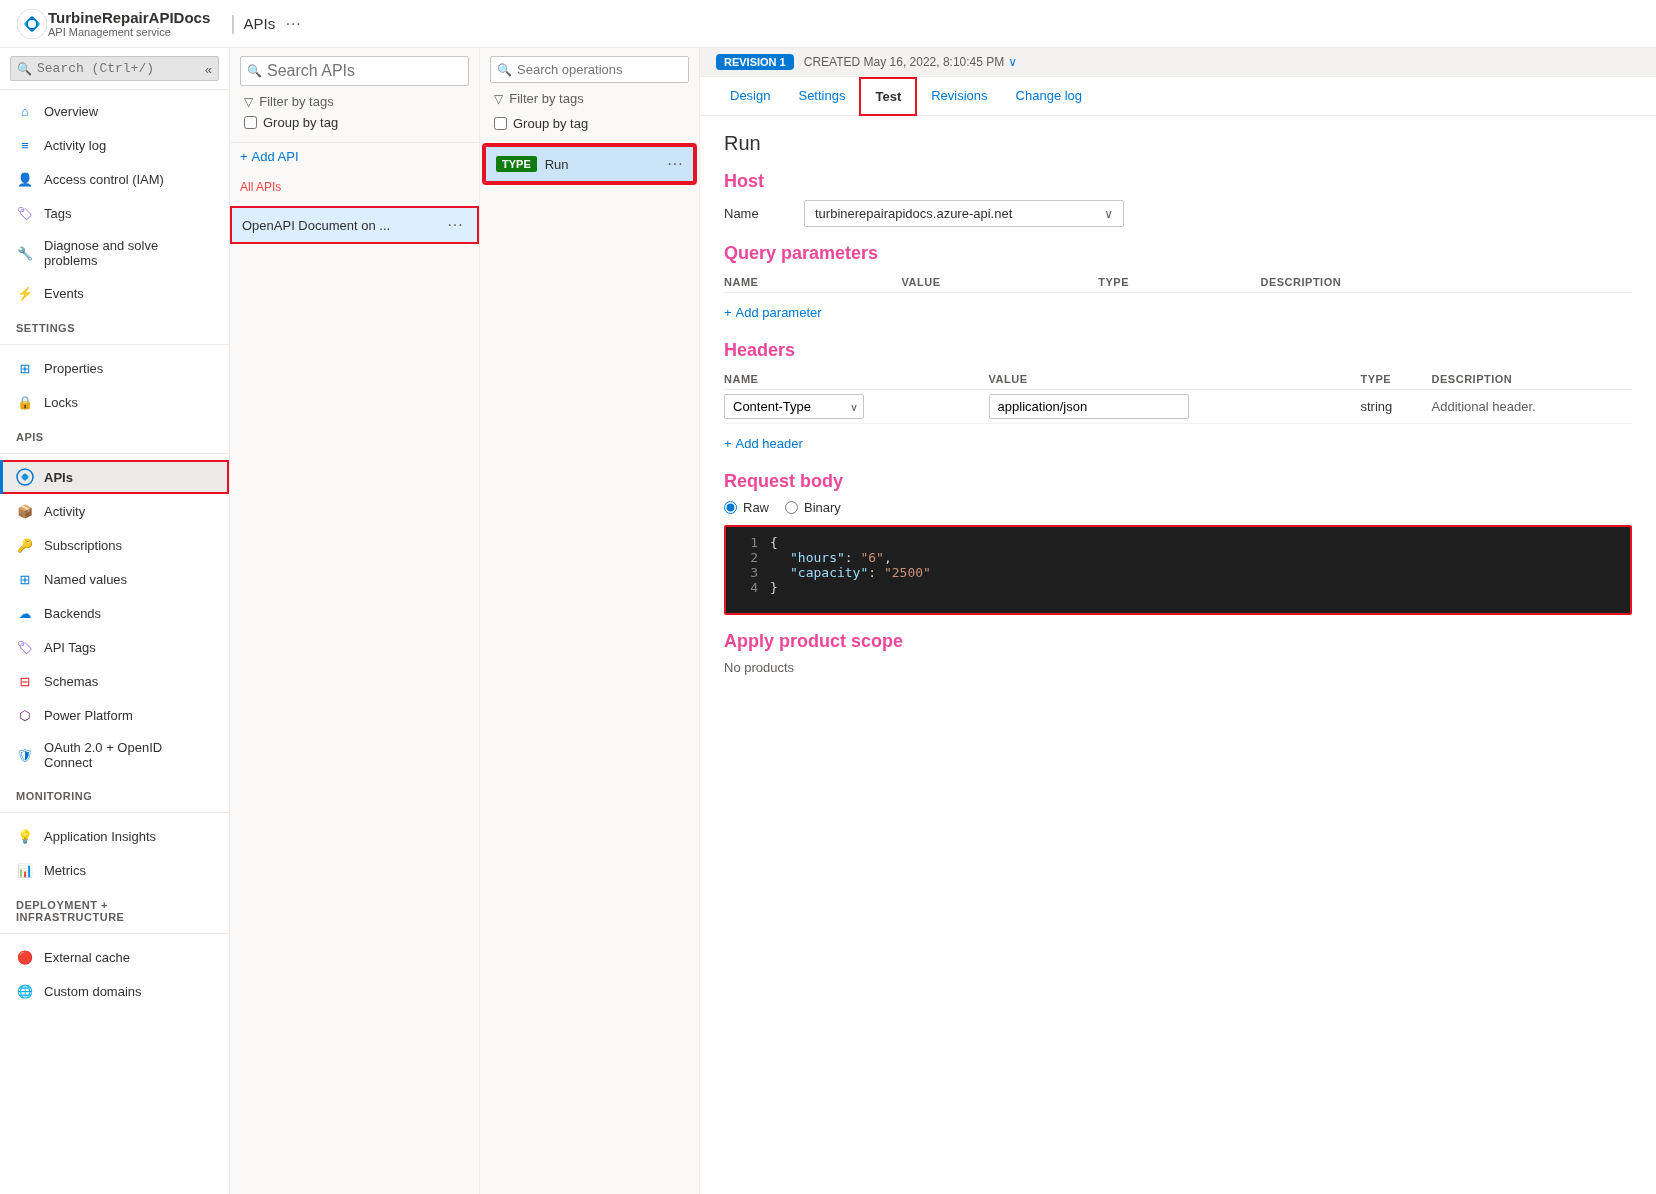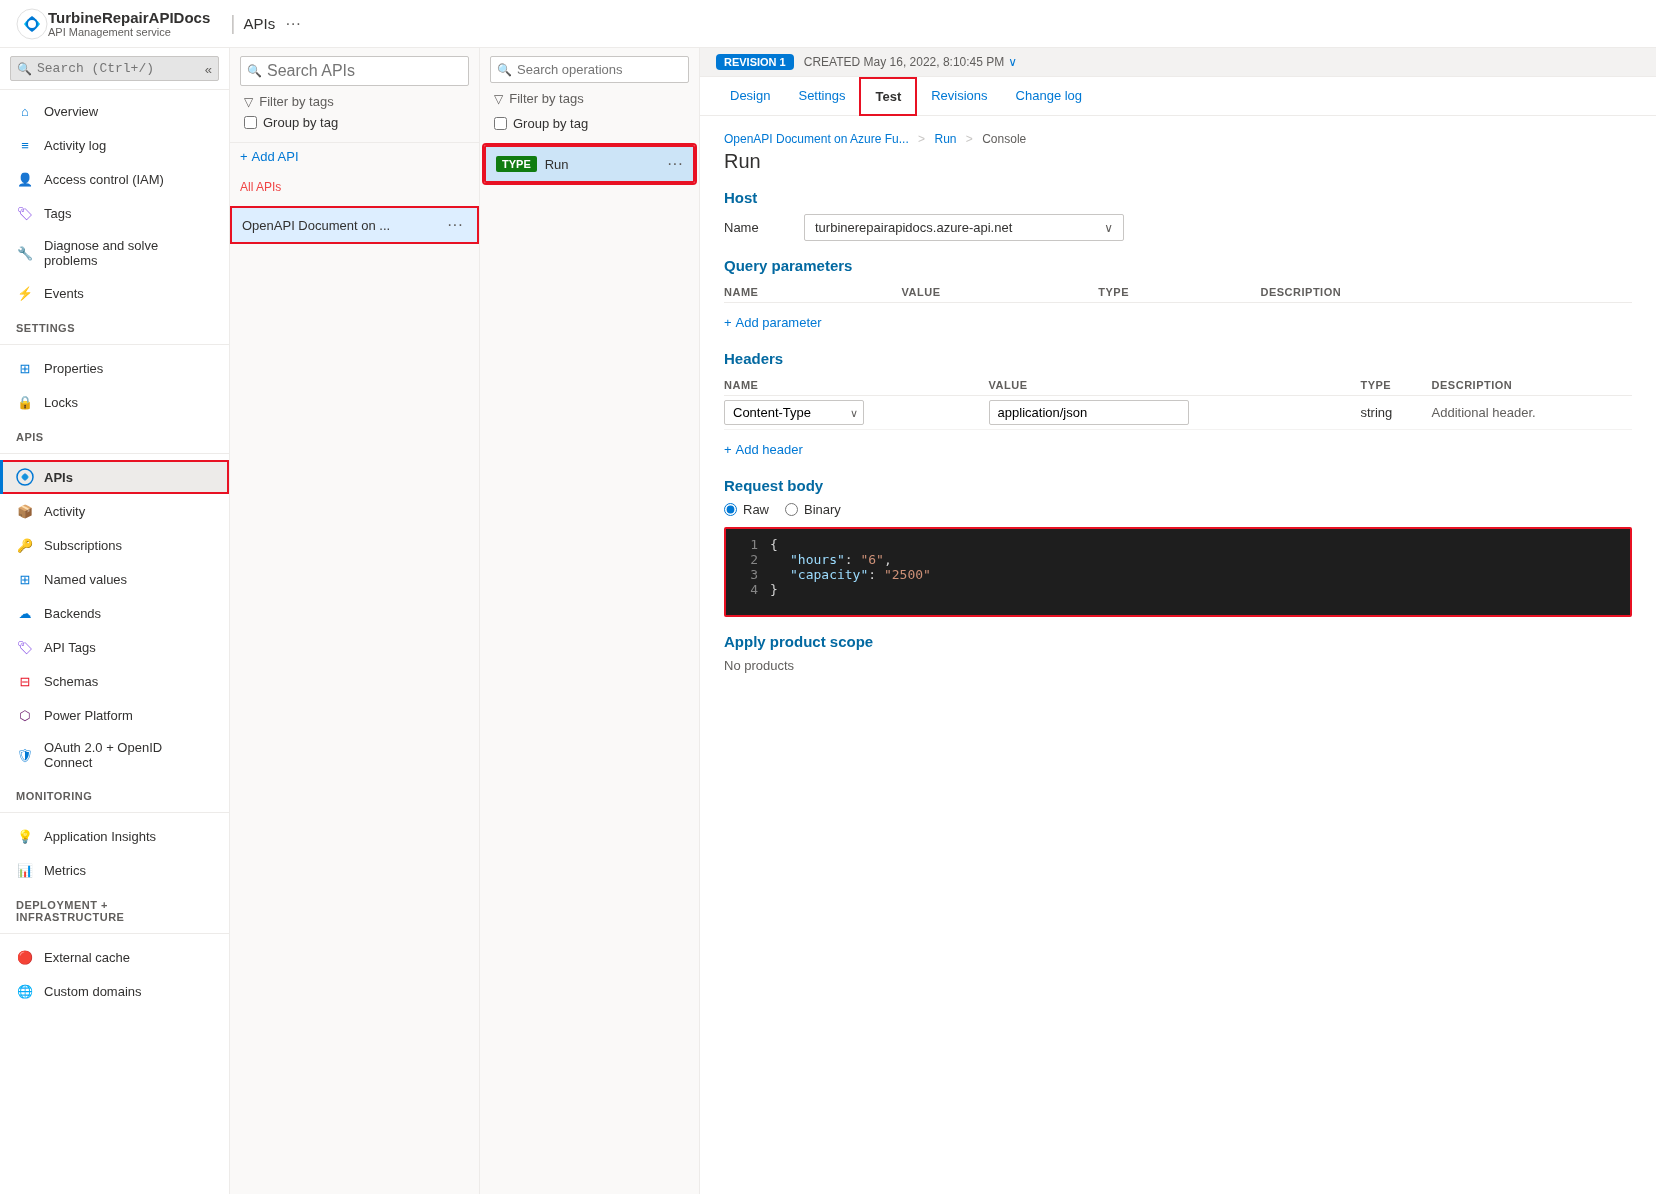--- a/index.html
+++ b/index.html
@@ -75,21 +75,21 @@
     
     .content-body { flex: 1; overflow-y: auto; padding: 16px 24px; }
 
     
     .breadcrumb { font-size: 12px; color: #605e5c; margin-bottom: 4px; }
     .breadcrumb a { color: #0078d4; text-decoration: none; cursor: pointer; }
     .breadcrumb-sep { margin: 0 6px; color: #c8c6c4; }
 
     
     .section-title { font-size: 20px; font-weight: 300; color: #323130; margin-bottom: 16px; }
-    .subsection-title { font-size: 15px; font-weight: 600; color: #0369a1; margin: 16px 0 8px; }
+    .subsection-title { font-size: 18px; font-weight: 600; color: #ec4899; margin: 16px 0 8px; }
 
     
     .host-row { display: flex; align-items: center; margin-bottom: 8px; }
     .host-label { width: 80px; font-size: 13px; color: #323130; }
     .host-select { display: flex; align-items: center; border: 1px solid #c8c6c4; border-radius: 2px; padding: 5px 10px; min-width: 320px; background: #fff; cursor: pointer; justify-content: space-between; }
     .host-select-text { font-size: 13px; color: #323130; }
     .host-select-chevron { color: #605e5c; font-size: 12px; }
 
     
     .params-table { width: 100%; border-collapse: collapse; margin-bottom: 8px; }
@@ -341,27 +341,20 @@
     <div class="tabs">
       <span class="tab">Design</span>
       <span class="tab">Settings</span>
       <span class="tab active" style="border:2px solid #e81123;border-bottom:2px solid #e81123;color:#323130;font-weight:600;">Test</span>
       <span class="tab">Revisions</span>
       <span class="tab">Change log</span>
     </div>
 
     <div class="content-body">
 
-      <div class="breadcrumb">
-        <a>OpenAPI Document on Azure Fu...</a>
-        <span class="breadcrumb-sep">&gt;</span>
-        <a>Run</a>
-        <span class="breadcrumb-sep">&gt;</span>
-        <span>Console</span>
-      </div>
 
       <div class="section-title">Run</div>
 
       <div class="subsection-title">Host</div>
       <div class="host-row">
         <div class="host-label">Name</div>
         <div class="host-select">
           <span class="host-select-text">turbinerepairapidocs.azure-api.net</span>
           <span class="host-select-chevron">∨</span>
         </div>

